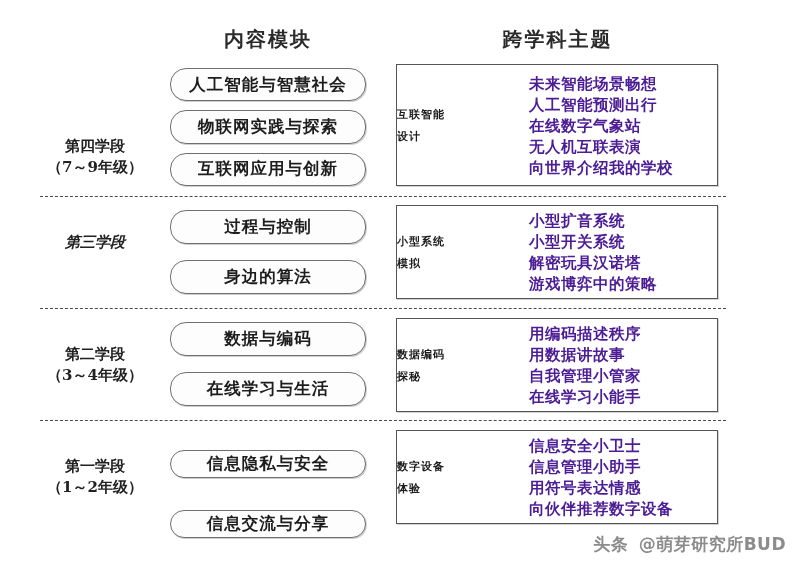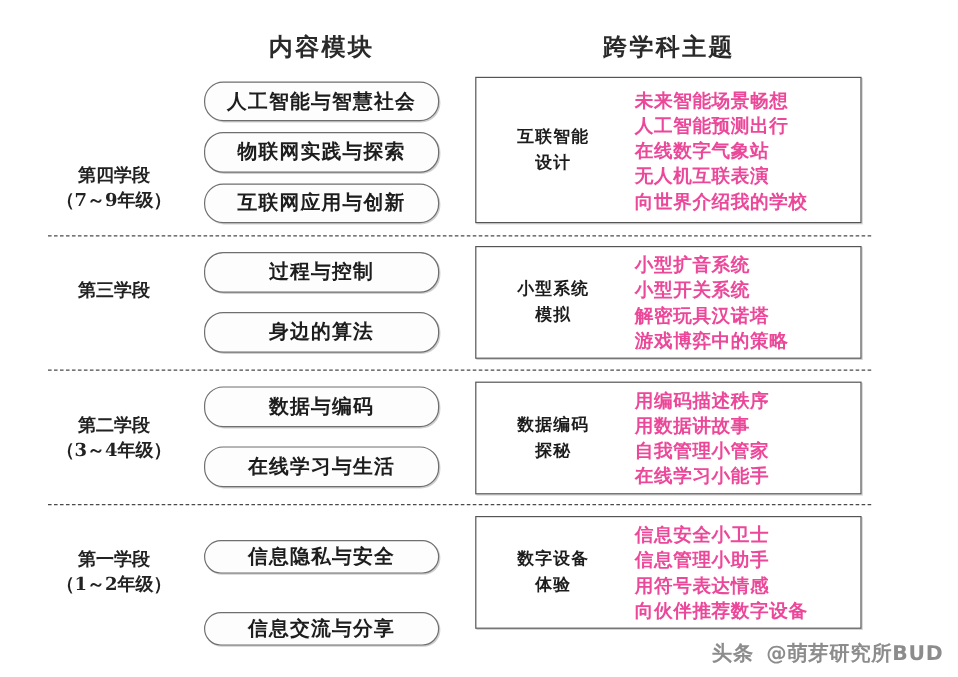--- a/index.html
+++ b/index.html
@@ -87,38 +87,39 @@
     box-sizing: border-box;
     border: 1.4px solid #555555;
     background: #ffffff;
     box-shadow: 1px 1px 0 #d3d3d3;
     display: flex;
     align-items: center;
   }
   .theme-title {
     width: 128px;
     flex: 0 0 128px;
-    text-align: center;
-    font-size: 14px;
+    text-align: left;
+    font-size: 11px;
     line-height: 22px;
     font-weight: 700;
     letter-spacing: 1px;
     color: #1d1d1d;
     white-space: nowrap;
+    font-family: Liberation Serif, serif;
   }
   .theme-items {
     flex: 1 1 auto;
     padding-left: 4px;
   }
   .theme-item {
     font-size: 15.5px;
     line-height: 21px;
     font-weight: 700;
     letter-spacing: 0.5px;
-    color: #ec4899;
+    color: #4c1d95;
     white-space: nowrap;
   }
 
   
   .divider {
     position: absolute;
     left: 40px;
     width: 686px;
     height: 0;
     border-top: 1.5px dashed #4a4a4a;
@@ -167,21 +168,21 @@
       <div class="theme-item">人工智能预测出行</div>
       <div class="theme-item">在线数字气象站</div>
       <div class="theme-item">无人机互联表演</div>
       <div class="theme-item">向世界介绍我的学校</div>
     </div>
   </div>
 
   <div class="divider" style="top:196px;"></div>
 
   <div class="stage-row" style="top:208px;height:88px;">
-    <div class="stage-label" style="top:24px;">
+    <div class="stage-label" style="top:24px;font-style:italic;">
       <span>第三学段</span>
     </div>
     <div class="modules" style="top:0;height:88px;gap:16px;">
       <div class="module-box">过程与控制</div>
       <div class="module-box">身边的算法</div>
     </div>
   </div>
   <div class="theme-box" style="top:205px;height:94px;">
     <div class="theme-title">
       <div>小型系统</div>

